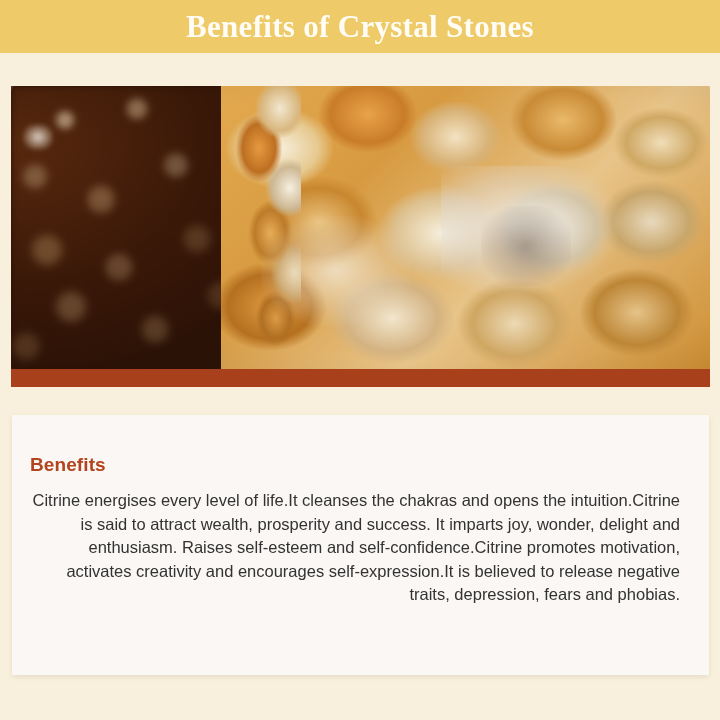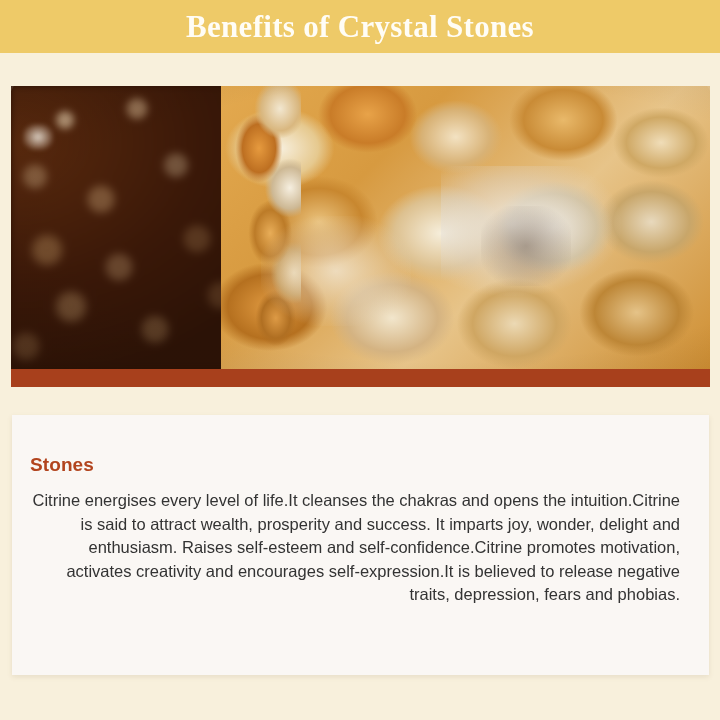--- a/index.html
+++ b/index.html
@@ -214,15 +214,15 @@
     <div class="px-cluster-hi1"></div>
     <div class="px-cluster-hi2"></div>
     <div class="px-cluster-dark"></div>
     <div class="px-facets"></div>
     <div class="px-vignette"></div>
   </div>
   <div class="hero-footer-band"></div>
 </div>
 
 <div class="content-card">
-  <h2 class="stone-name">Stones</h2>
+  <h2 class="stone-name">Benefits</h2>
   <p class="stone-desc">Citrine energises every level of life.It cleanses the chakras and opens the intuition.Citrine is said to attract wealth, prosperity and success.  It imparts joy, wonder, delight and enthusiasm.  Raises self-esteem and self-confidence.Citrine promotes motivation, activates creativity and encourages self-expression.It is believed to release negative traits, depression, fears and phobias.</p>
 </div>
 
 </body></html>

